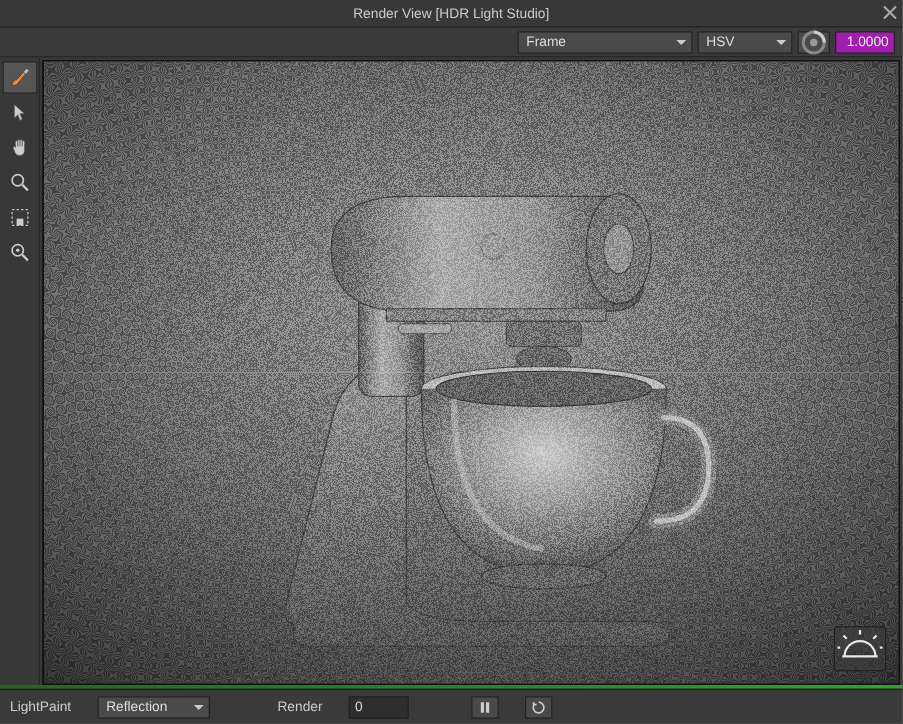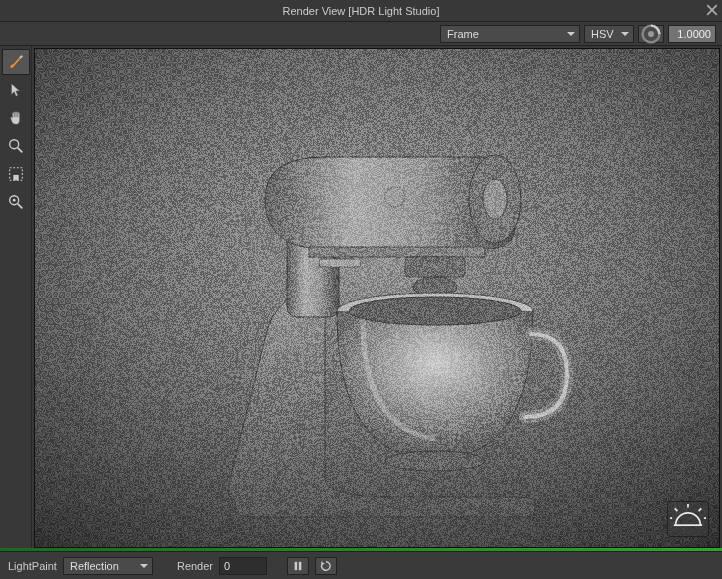--- a/index.html
+++ b/index.html
@@ -53,21 +53,21 @@
   }
   .picker {
     width: 26px; height: 18px;
     background: #4a4a4a;
     border: 1px solid #222;
     display: flex; align-items: center; justify-content: center;
     cursor: pointer;
   }
   .numfield {
     width: 48px; height: 18px;
-    background: #737373;
+    background: #a21caf;
     border: 1px solid #222;
     color: #eee;
     text-align: right;
     padding: 0 4px;
     font-size: 11px;
   }
   .main {
     flex: 1;
     display: flex;
     background: #383838;
@@ -140,21 +140,21 @@
   }
   .progress .bar {
     height: 100%;
     width: 100%;
     background: linear-gradient(to right, #1a6b1a, #2da52d);
   }
   .bottombar {
     height: 28px;
     background: #3a3a3a;
     display: flex; align-items: center;
-    gap: 6px;
+    gap: 21px;
     padding: 0 8px;
     border-top: 1px solid #222;
   }
   .label { color: #ccc; }
   .iconbtn {
     width: 22px; height: 18px;
     background: #4a4a4a;
     border: 1px solid #222;
     display: flex; align-items: center; justify-content: center;
     cursor: pointer;
@@ -182,21 +182,21 @@
     </div>
   </div>
 
   <div class="topbar">
     <div class="spacer"></div>
     <div class="dropdown" style="width:140px">
       <span>Frame</span>
       <div class="spacer"></div>
       <div class="arrow"></div>
     </div>
-    <div class="dropdown" style="width:50px">
+    <div class="dropdown" style="width:76px">
       <span>HSV</span>
       <div class="spacer"></div>
       <div class="arrow"></div>
     </div>
     <div class="picker">
       <svg viewBox="0 0 20 20">
         <circle cx="10" cy="10" r="7" fill="none" stroke="#888" stroke-width="2"></circle>
         <path d="M10 3 A7 7 0 0 1 17 10" fill="none" stroke="#ccc" stroke-width="2"></path>
         <circle cx="10" cy="10" r="2.5" fill="#999"></circle>
       </svg>

